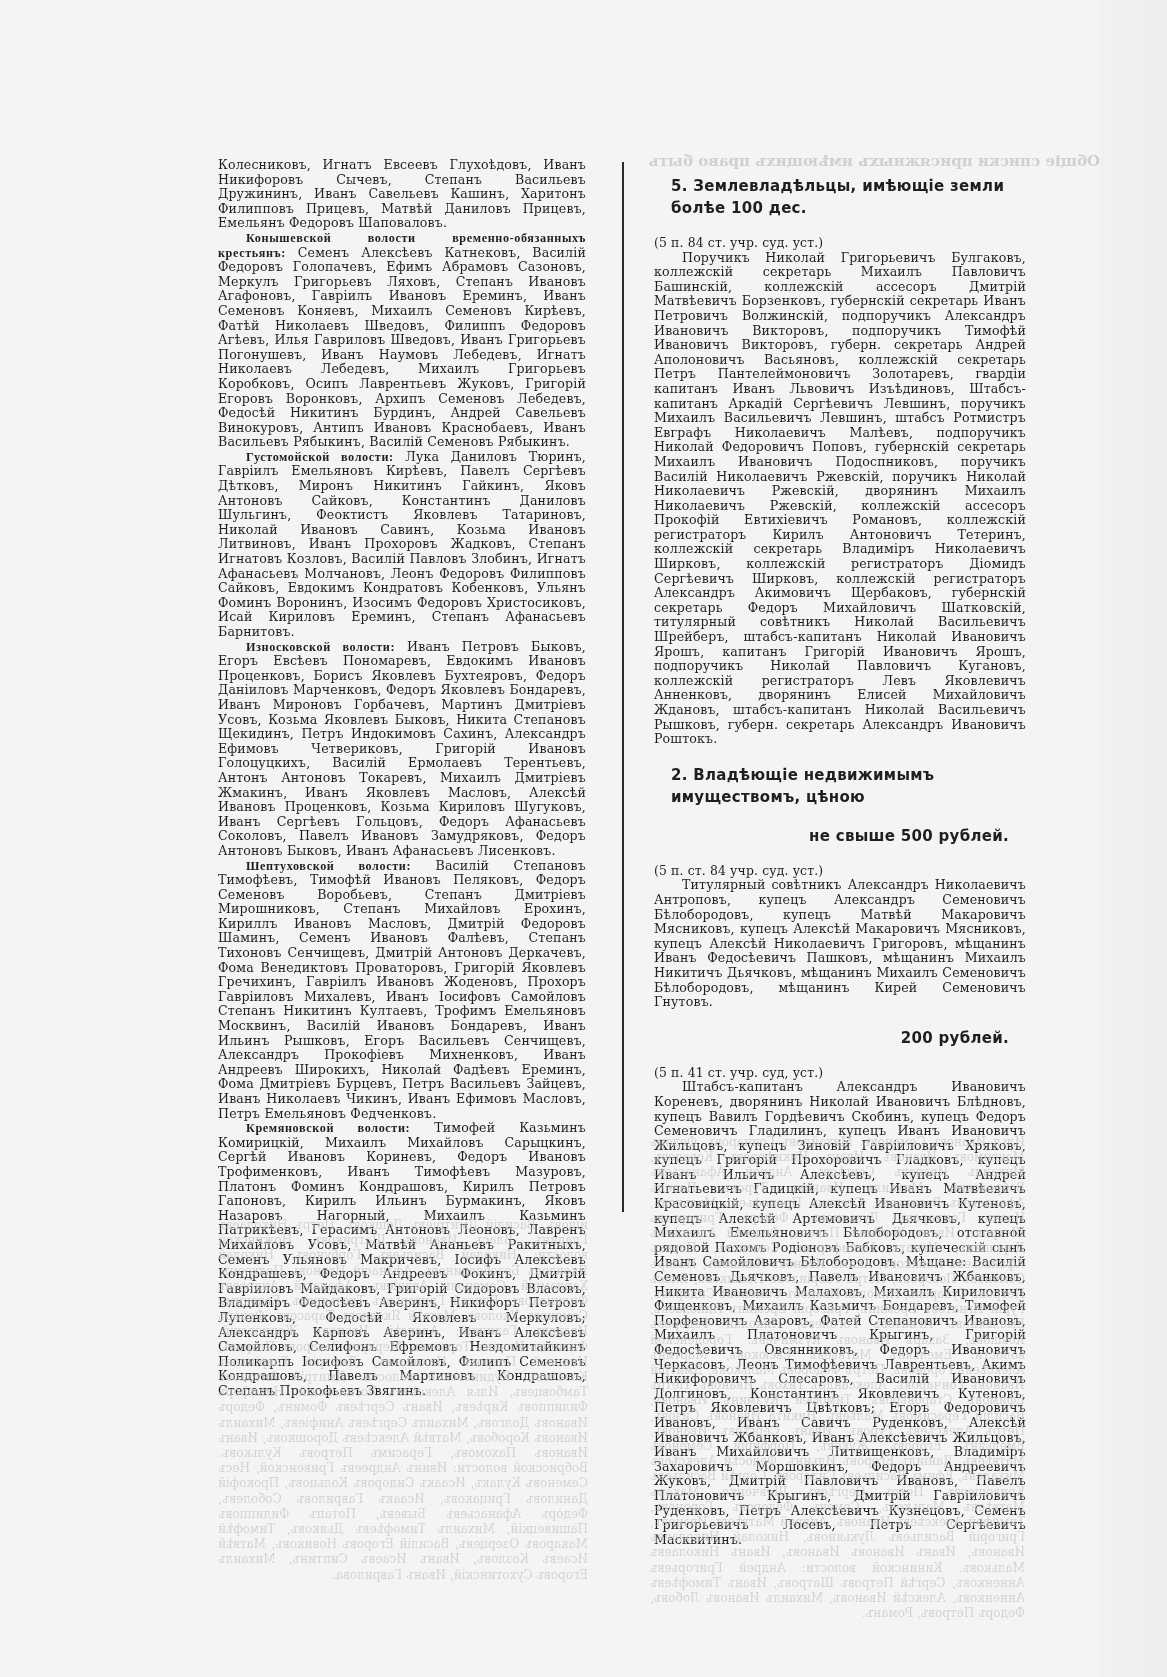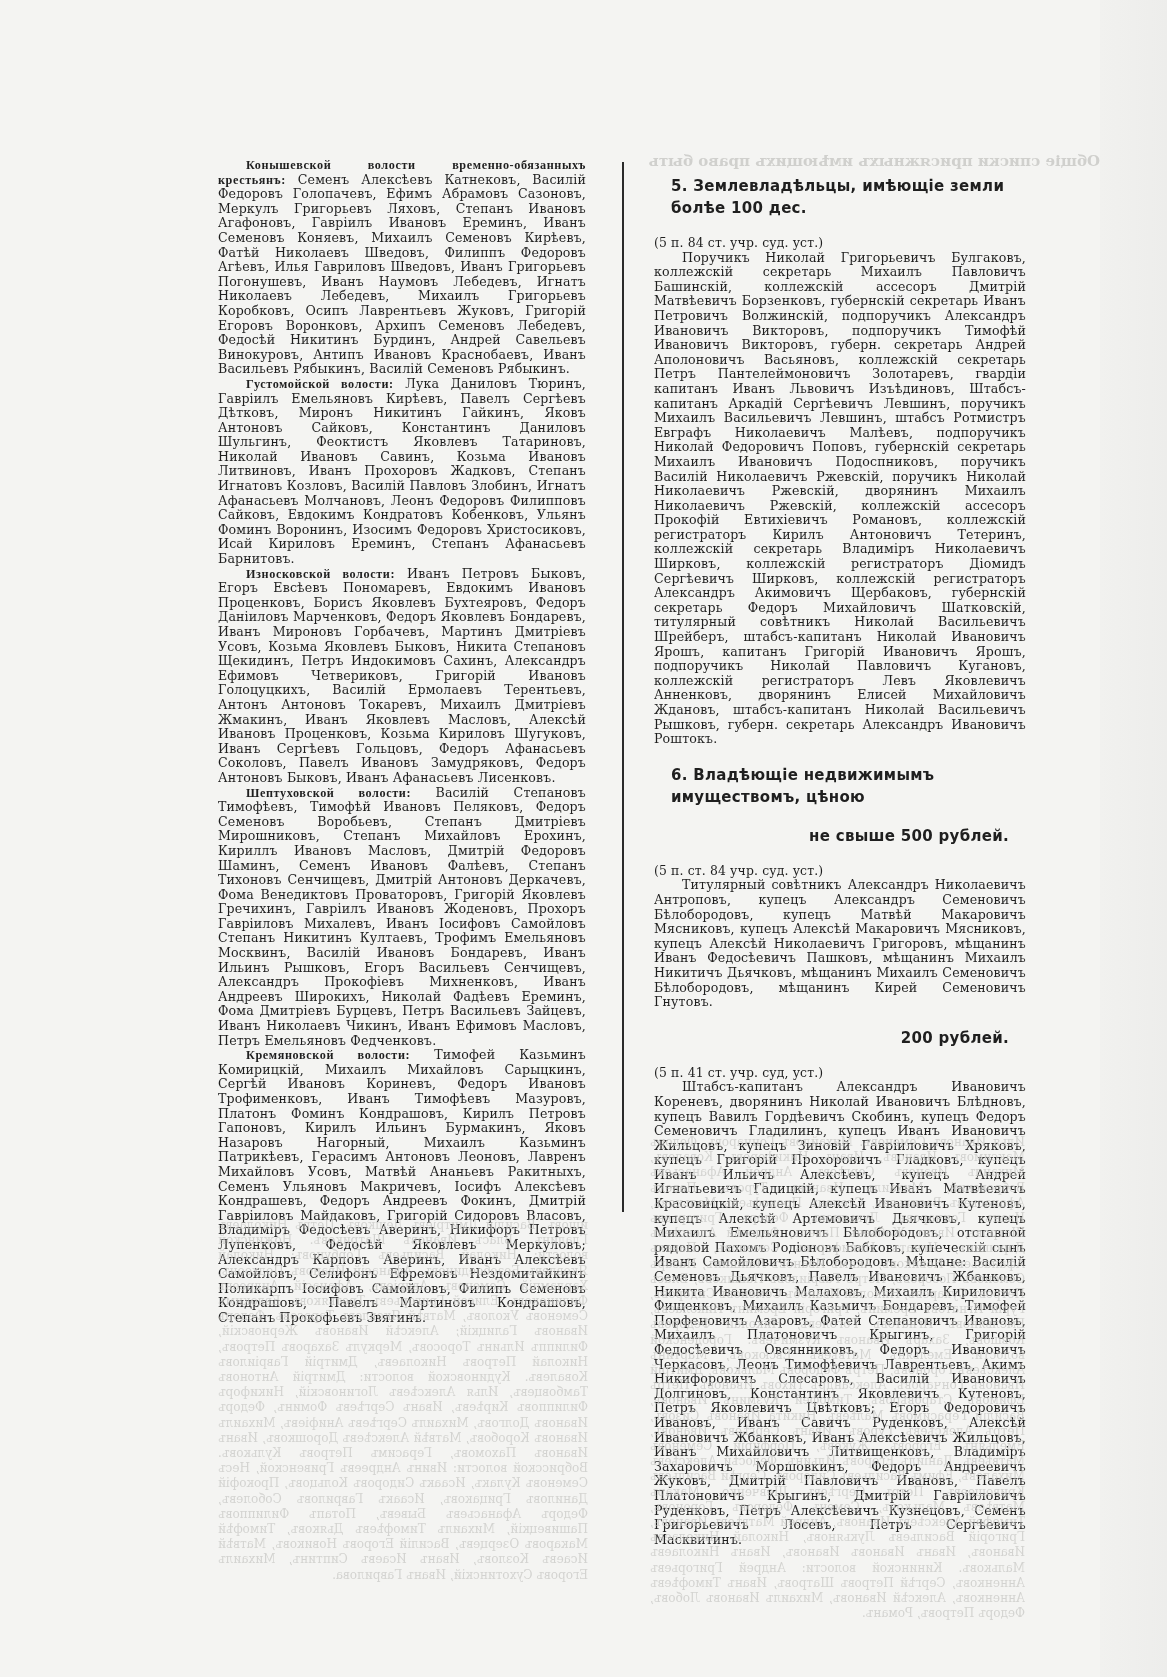--- a/index.html
+++ b/index.html
@@ -52,20 +52,21 @@
   }
 </style>
 </head>
 <body>
 
 <div class="page-edge"></div>
 
 <div class="bleed-title">Общіе списки присяжныхъ имѣющихъ право быть</div>
 
 <div class="col col-left">
+  <p>Колесниковъ, Игнатъ Евсеевъ Глухоѣдовъ, Иванъ Никифоровъ Сычевъ, Степанъ Васильевъ Дружининъ, Иванъ Савельевъ Кашинъ, Харитонъ Филипповъ Прицевъ, Матвѣй Даниловъ Прицевъ, Емельянъ Федоровъ Шаповаловъ.</p>
 
   <p class="indent"><span class="district">Конышевской волости временно-обязанныхъ крестьянъ:</span><span> Семенъ Алексѣевъ Катнековъ, Василій Федоровъ Голопачевъ, Ефимъ Абрамовъ Сазоновъ, Меркулъ Григорьевъ Ляховъ, Степанъ Ивановъ Агафоновъ, Гавріилъ Ивановъ Ереминъ, Иванъ Семеновъ Коняевъ, Михаилъ Семеновъ Кирѣевъ, Фатѣй Николаевъ Шведовъ, Филиппъ Федоровъ Агѣевъ, Илья Гавриловъ Шведовъ, Иванъ Григорьевъ Погонушевъ, Иванъ Наумовъ Лебедевъ, Игнатъ Николаевъ Лебедевъ, Михаилъ Григорьевъ Коробковъ, Осипъ Лаврентьевъ Жуковъ, Григорій Егоровъ Воронковъ, Архипъ Семеновъ Лебедевъ, Федосѣй Никитинъ Бурдинъ, Андрей Савельевъ Винокуровъ, Антипъ Ивановъ Краснобаевъ, Иванъ Васильевъ Рябыкинъ, Василій Семеновъ Рябыкинъ.</span></p>
 
   <p class="indent"><span class="district">Густомойской волости:</span><span> Лука Даниловъ Тюринъ, Гавріилъ Емельяновъ Кирѣевъ, Павелъ Сергѣевъ Дѣтковъ, Миронъ Никитинъ Гайкинъ, Яковъ Антоновъ Сайковъ, Константинъ Даниловъ Шульгинъ, Феоктистъ Яковлевъ Татариновъ, Николай Ивановъ Савинъ, Козьма Ивановъ Литвиновъ, Иванъ Прохоровъ Жадковъ, Степанъ Игнатовъ Козловъ, Василій Павловъ Злобинъ, Игнатъ Афанасьевъ Молчановъ, Леонъ Федоровъ Филипповъ Сайковъ, Евдокимъ Кондратовъ Кобенковъ, Ульянъ Фоминъ Воронинъ, Изосимъ Федоровъ Христосиковъ, Исай Кириловъ Ереминъ, Степанъ Афанасьевъ Барнитовъ.</span></p>
 
   <p class="indent"><span class="district">Износковской волости:</span><span> Иванъ Петровъ Быковъ, Егоръ Евсѣевъ Пономаревъ, Евдокимъ Ивановъ Проценковъ, Борисъ Яковлевъ Бухтеяровъ, Федоръ Даніиловъ Марченковъ, Федоръ Яковлевъ Бондаревъ, Иванъ Мироновъ Горбачевъ, Мартинъ Дмитріевъ Усовъ, Козьма Яковлевъ Быковъ, Никита Степановъ Щекидинъ, Петръ Индокимовъ Сахинъ, Александръ Ефимовъ Четвериковъ, Григорій Ивановъ Голоцуцкихъ, Василій Ермолаевъ Терентьевъ, Антонъ Антоновъ Токаревъ, Михаилъ Дмитріевъ Жмакинъ, Иванъ Яковлевъ Масловъ, Алексѣй Ивановъ Проценковъ, Козьма Кириловъ Шугуковъ, Иванъ Сергѣевъ Гольцовъ, Федоръ Афанасьевъ Соколовъ, Павелъ Ивановъ Замудряковъ, Федоръ Антоновъ Быковъ, Иванъ Афанасьевъ Лисенковъ.</span></p>
 
   <p class="indent"><span class="district">Шептуховской волости:</span><span> Василій Степановъ Тимофѣевъ, Тимофѣй Ивановъ Пеляковъ, Федоръ Семеновъ Воробьевъ, Степанъ Дмитріевъ Мирошниковъ, Степанъ Михайловъ Ерохинъ, Кириллъ Ивановъ Масловъ, Дмитрій Федоровъ Шаминъ, Семенъ Ивановъ Фалѣевъ, Степанъ Тихоновъ Сенчищевъ, Дмитрій Антоновъ Деркачевъ, Фома Венедиктовъ Проваторовъ, Григорій Яковлевъ Гречихинъ, Гавріилъ Ивановъ Жоденовъ, Прохоръ Гавріиловъ Михалевъ, Иванъ Іосифовъ Самойловъ Степанъ Никитинъ Култаевъ, Трофимъ Емельяновъ Москвинъ, Василій Ивановъ Бондаревъ, Иванъ Ильинъ Рышковъ, Егоръ Васильевъ Сенчищевъ, Александръ Прокофіевъ Михненковъ, Иванъ Андреевъ Широкихъ, Николай Фадѣевъ Ереминъ, Фома Дмитріевъ Бурцевъ, Петръ Васильевъ Зайцевъ, Иванъ Николаевъ Чикинъ, Иванъ Ефимовъ Масловъ, Петръ Емельяновъ Федченковъ.</span></p>
 
   <p class="indent"><span class="district">Кремяновской волости:</span><span> Тимофей Казьминъ Комирицкій, Михаилъ Михайловъ Сарыцкинъ, Сергѣй Ивановъ Кориневъ, Федоръ Ивановъ Трофименковъ, Иванъ Тимофѣевъ Мазуровъ, Платонъ Фоминъ Кондрашовъ, Кирилъ Петровъ Гапоновъ, Кирилъ Ильинъ Бурмакинъ, Яковъ Назаровъ Нагорный, Михаилъ Казьминъ Патрикѣевъ, Герасимъ Антоновъ Леоновъ, Лавренъ Михайловъ Усовъ, Матвѣй Ананьевъ Ракитныхъ, Семенъ Ульяновъ Макричевъ, Іосифъ Алексѣевъ Кондрашевъ, Федоръ Андреевъ Фокинъ, Дмитрій Гавріиловъ Майдаковъ, Григорій Сидоровъ Власовъ, Владиміръ Федосѣевъ Аверинъ, Никифоръ Петровъ Лупенковъ, Федосѣй Яковлевъ Меркуловъ; Александръ Карповъ Аверинъ, Иванъ Алексѣевъ Самойловъ, Селифонъ Ефремовъ Нездомитайкинъ Поликарпъ Іосифовъ Самойловъ, Филипъ Семеновъ Кондрашовъ, Павелъ Мартиновъ Кондрашовъ, Степанъ Прокофьевъ Звягинъ.</span></p>
@@ -74,21 +75,21 @@
 <div class="divider"></div>
 
 <div class="col col-right">
   <div>
     <p class="section-title">5. Землевладѣльцы, имѣющіе земли болѣе 100 дес.</p>
     <p class="law">(5 п. 84 ст. учр. суд. уст.)</p>
     <p class="indent">Поручикъ Николай Григорьевичъ Булгаковъ, коллежскій секретарь Михаилъ Павловичъ Башинскій, коллежскій ассесоръ Дмитрій Матвѣевичъ Борзенковъ, губернскій секретарь Иванъ Петровичъ Волжинскій, подпоручикъ Александръ Ивановичъ Викторовъ, подпоручикъ Тимофѣй Ивановичъ Викторовъ, губерн. секретарь Андрей Аполоновичъ Васьяновъ, коллежскій секретарь Петръ Пантелеймоновичъ Золотаревъ, гвардіи капитанъ Иванъ Львовичъ Изъѣдиновъ, Штабсъ-капитанъ Аркадій Сергѣевичъ Левшинъ, поручикъ Михаилъ Васильевичъ Левшинъ, штабсъ Ротмистръ Евграфъ Николаевичъ Малѣевъ, подпоручикъ Николай Федоровичъ Поповъ, губернскій секретарь Михаилъ Ивановичъ Подоспниковъ, поручикъ Василій Николаевичъ Ржевскій, поручикъ Николай Николаевичъ Ржевскій, дворянинъ Михаилъ Николаевичъ Ржевскій, коллежскій ассесоръ Прокофій Евтихіевичъ Романовъ, коллежскій регистраторъ Кирилъ Антоновичъ Тетеринъ, коллежскій секретарь Владиміръ Николаевичъ Ширковъ, коллежскій регистраторъ Діомидъ Сергѣевичъ Ширковъ, коллежскій регистраторъ Александръ Акимовичъ Щербаковъ, губернскій секретарь Федоръ Михайловичъ Шатковскій, титулярный совѣтникъ Николай Васильевичъ Шрейберъ, штабсъ-капитанъ Николай Ивановичъ Ярошъ, капитанъ Григорій Ивановичъ Ярошъ, подпоручикъ Николай Павловичъ Кугановъ, коллежскій регистраторъ Левъ Яковлевичъ Анненковъ, дворянинъ Елисей Михайловичъ Ждановъ, штабсъ-капитанъ Николай Васильевичъ Рышковъ, губерн. секретарь Александръ Ивановичъ Роштокъ.</p>
   </div>
 
   <div>
-    <p class="section-title">6. Владѣющіе недвижимымъ имуществомъ, цѣною</p>
+    <p class="section-title">2. Владѣющіе недвижимымъ имуществомъ, цѣною</p>
     <p class="section-title center">не свыше 500 рублей.</p>
     <p class="law">(5 п. ст. 84 учр. суд. уст.)</p>
     <p class="indent">Титулярный совѣтникъ Александръ Николаевичъ Антроповъ, купецъ Александръ Семеновичъ Бѣлобородовъ, купецъ Матвѣй Макаровичъ Мясниковъ, купецъ Алексѣй Макаровичъ Мясниковъ, купецъ Алексѣй Николаевичъ Григоровъ, мѣщанинъ Иванъ Федосѣевичъ Пашковъ, мѣщанинъ Михаилъ Никитичъ Дьячковъ, мѣщанинъ Михаилъ Семеновичъ Бѣлобородовъ, мѣщанинъ Кирей Семеновичъ Гнутовъ.</p>
   </div>
 
   <div>
     <p class="section-title center">200 рублей.</p>
     <p class="law">(5 п. 41 ст. учр. суд, уст.)</p>
     <p class="indent"><span>Штабсъ-капитанъ Александръ Ивановичъ Кореневъ, дворянинъ Николай Ивановичъ Блѣдновъ, купецъ Вавилъ Гордѣевичъ Скобинъ, купецъ Федоръ Семеновичъ Гладилинъ, купецъ Иванъ Ивановичъ Жильцовъ, купецъ Зиновій Гавріиловичъ Хряковъ, купецъ Григорій Прохоровичъ Гладковъ, купецъ Иванъ Ильичъ Алексѣевъ, купецъ Андрей Игнатьевичъ Гадицкій, купецъ Иванъ Матвѣевичъ Красовицкій, купецъ Алексѣй Ивановичъ Кутеновъ, купецъ Алексѣй Артемовичъ Дьячковъ, купецъ Михаилъ Емельяновичъ Бѣлобородовъ, отставной рядовой Пахомъ Родіоновъ Бабковъ, купеческій сынъ Иванъ Самойловичъ Бѣлобородовъ. </span><span class="bold-inline">Мѣщане:</span><span> Василій Семеновъ Дьячковъ, Павелъ Ивановичъ Жбанковъ, Никита Ивановичъ Малаховъ, Михаилъ Кириловичъ Фищенковъ, Михаилъ Казьмичъ Бондаревъ, Тимофей Порфеновичъ Азаровъ, Фатей Степановичъ Ивановъ, Михаилъ Платоновичъ Крыгинъ, Григорій Федосѣевичъ Овсянниковъ, Федоръ Ивановичъ Черкасовъ, Леонъ Тимофѣевичъ Лаврентьевъ, Акимъ Никифоровичъ Слесаровъ, Василій Ивановичъ Долгиновъ, Константинъ Яковлевичъ Кутеновъ, Петръ Яковлевичъ Цвѣтковъ; Егоръ Федоровичъ Ивановъ, Иванъ Савичъ Руденковъ, Алексѣй Ивановичъ Жбанковъ, Иванъ Алексѣевичъ Жильцовъ, Иванъ Михайловичъ Литвищенковъ, Владиміръ Захаровичъ Моршовкинъ, Федоръ Андреевичъ Жуковъ, Дмитрій Павловичъ Ивановъ, Павелъ Платоновичъ Крыгинъ, Дмитрій Гавріиловичъ Руденковъ, Петръ Алексѣевичъ Кузнецовъ, Семенъ Григорьевичъ Лосевъ, Петръ Сергѣевичъ Масквитинъ.</span></p>
   </div>

